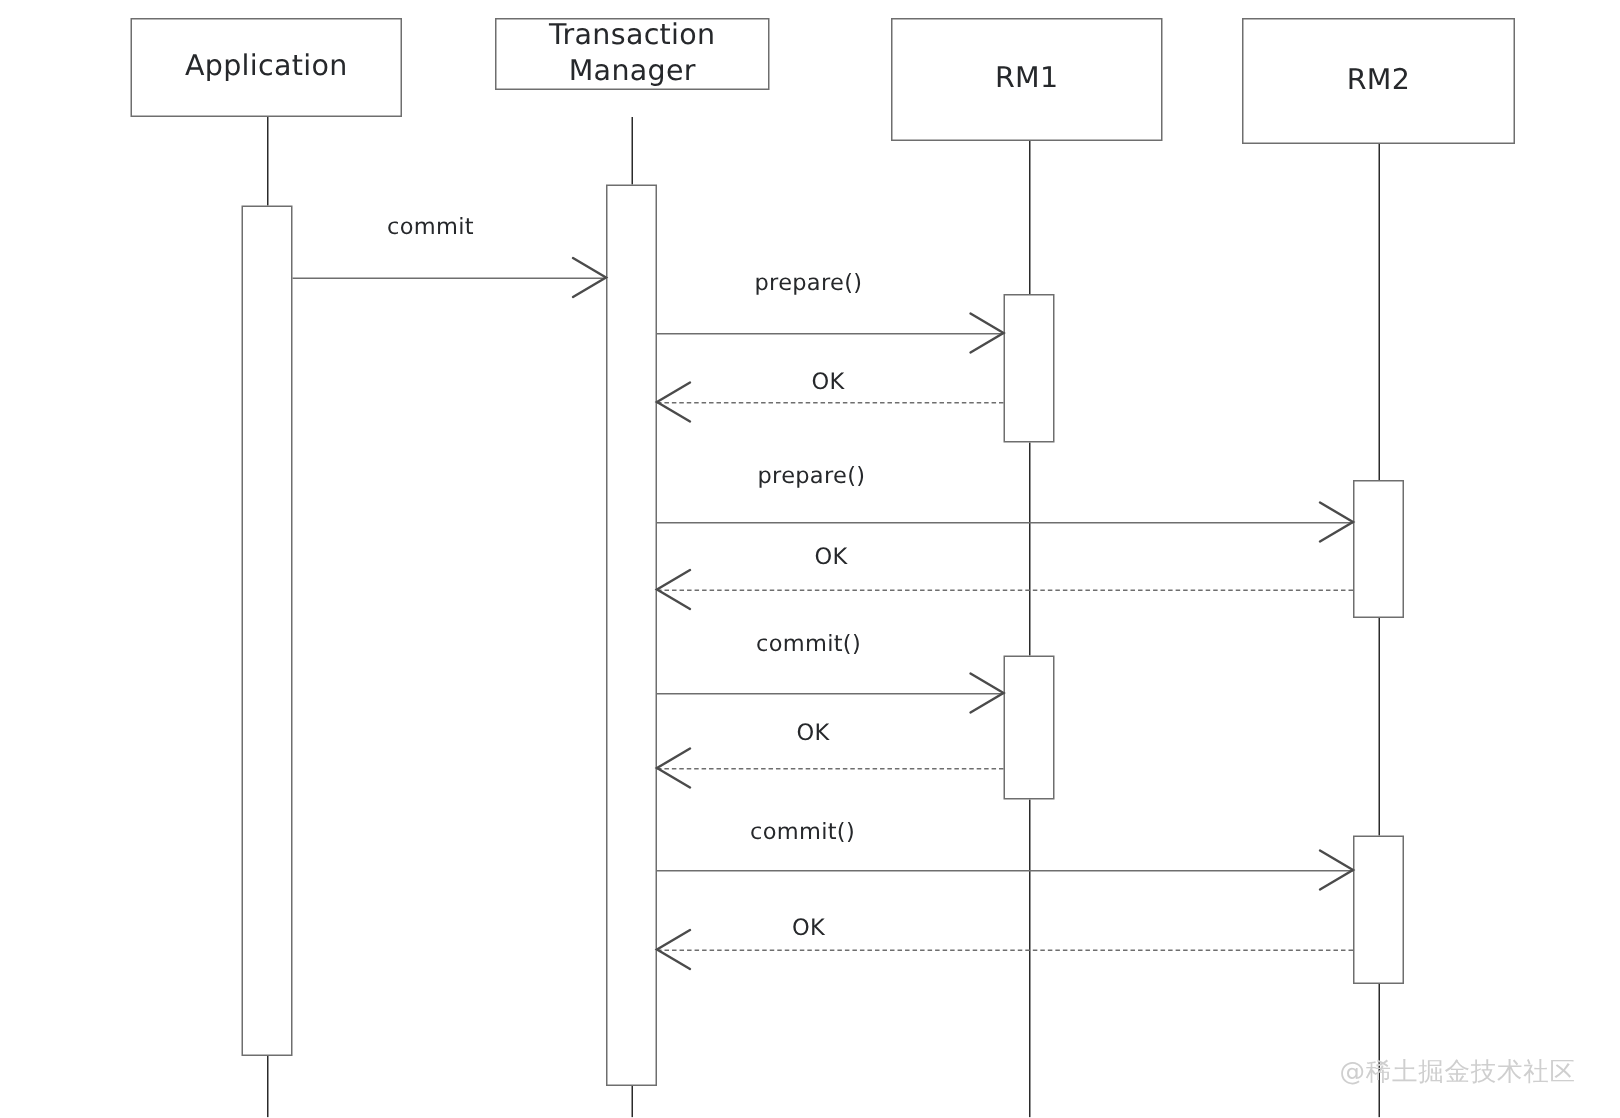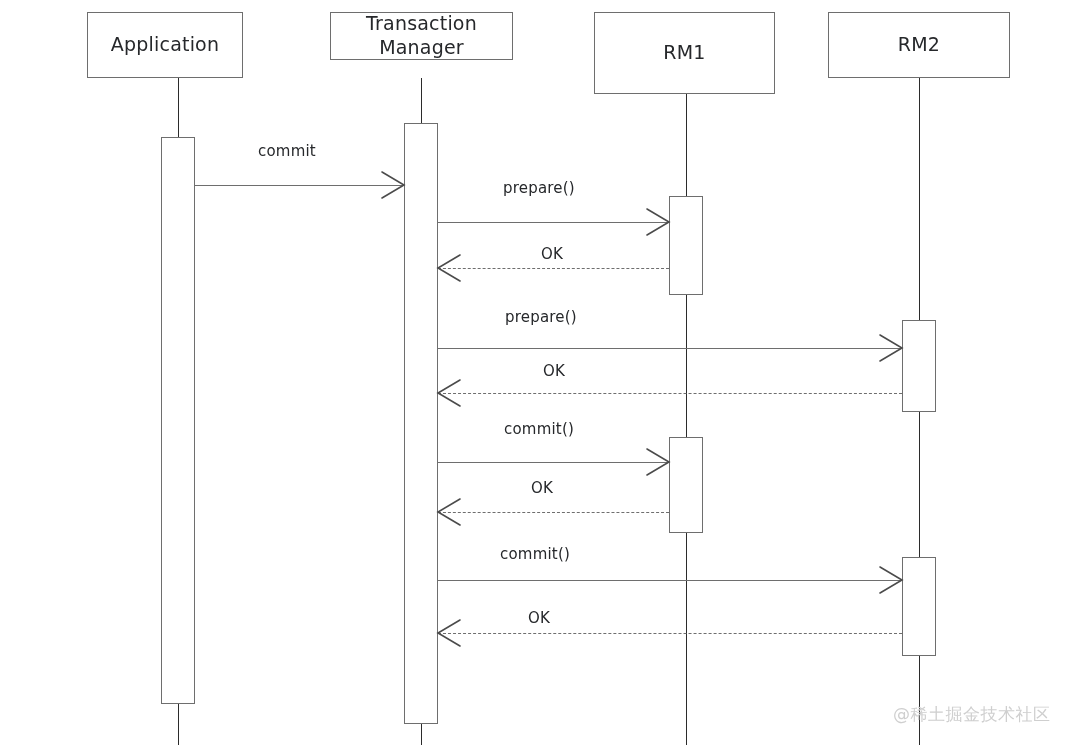--- a/index.html
+++ b/index.html
@@ -141,29 +141,29 @@
       </svg>
       <div class="msg-label" style="left: 500px; top: 545px;">commit()</div>
       <div class="msg-line dashed" style="left: 438px; top: 633px; width: 464px;"></div>
       <svg class="arrowhead" width="24" height="28" style="left: 437px; top: 619px;">
         <path d="M 23,1 L 1,14 L 23,27" fill="none" stroke="#4b4b4b" stroke-width="1.6" stroke-linecap="round" stroke-linejoin="miter"></path>
       </svg>
       <div class="msg-label" style="left: 528px; top: 609px;">OK</div>
     </div>
 
   <div id="participants">
-      <div class="lifeline-head" style="left: 87px; top: 12px; width: 156px; height: 66px;">
+      <div class="lifeline-head" style="left: 87px; top: 12px; width: 181px; height: 66px;">
         <span>Application</span>
       </div>
       <div class="lifeline-head" style="left: 330px; top: 12px; width: 183px; height: 48px;">
         <span><span>Transaction</span><br><span>Manager</span></span>
       </div>
       <div class="lifeline-head" style="left: 594px; top: 12px; width: 181px; height: 82px;">
         <span>RM1</span>
       </div>
-      <div class="lifeline-head" style="left: 828px; top: 12px; width: 182px; height: 66px; text-align: center;">
+      <div class="lifeline-head" style="left: 828px; top: 12px; width: 182px; height: 84px; text-align: center;">
         <span>RM2</span>
       </div>
     </div>
 
   <div class="watermark" id="watermark" style="left: 893px; top: 703px; color: rgb(207, 207, 207);">@稀土掘金技术社区</div>
 
 </div>
 
 </body></html>

